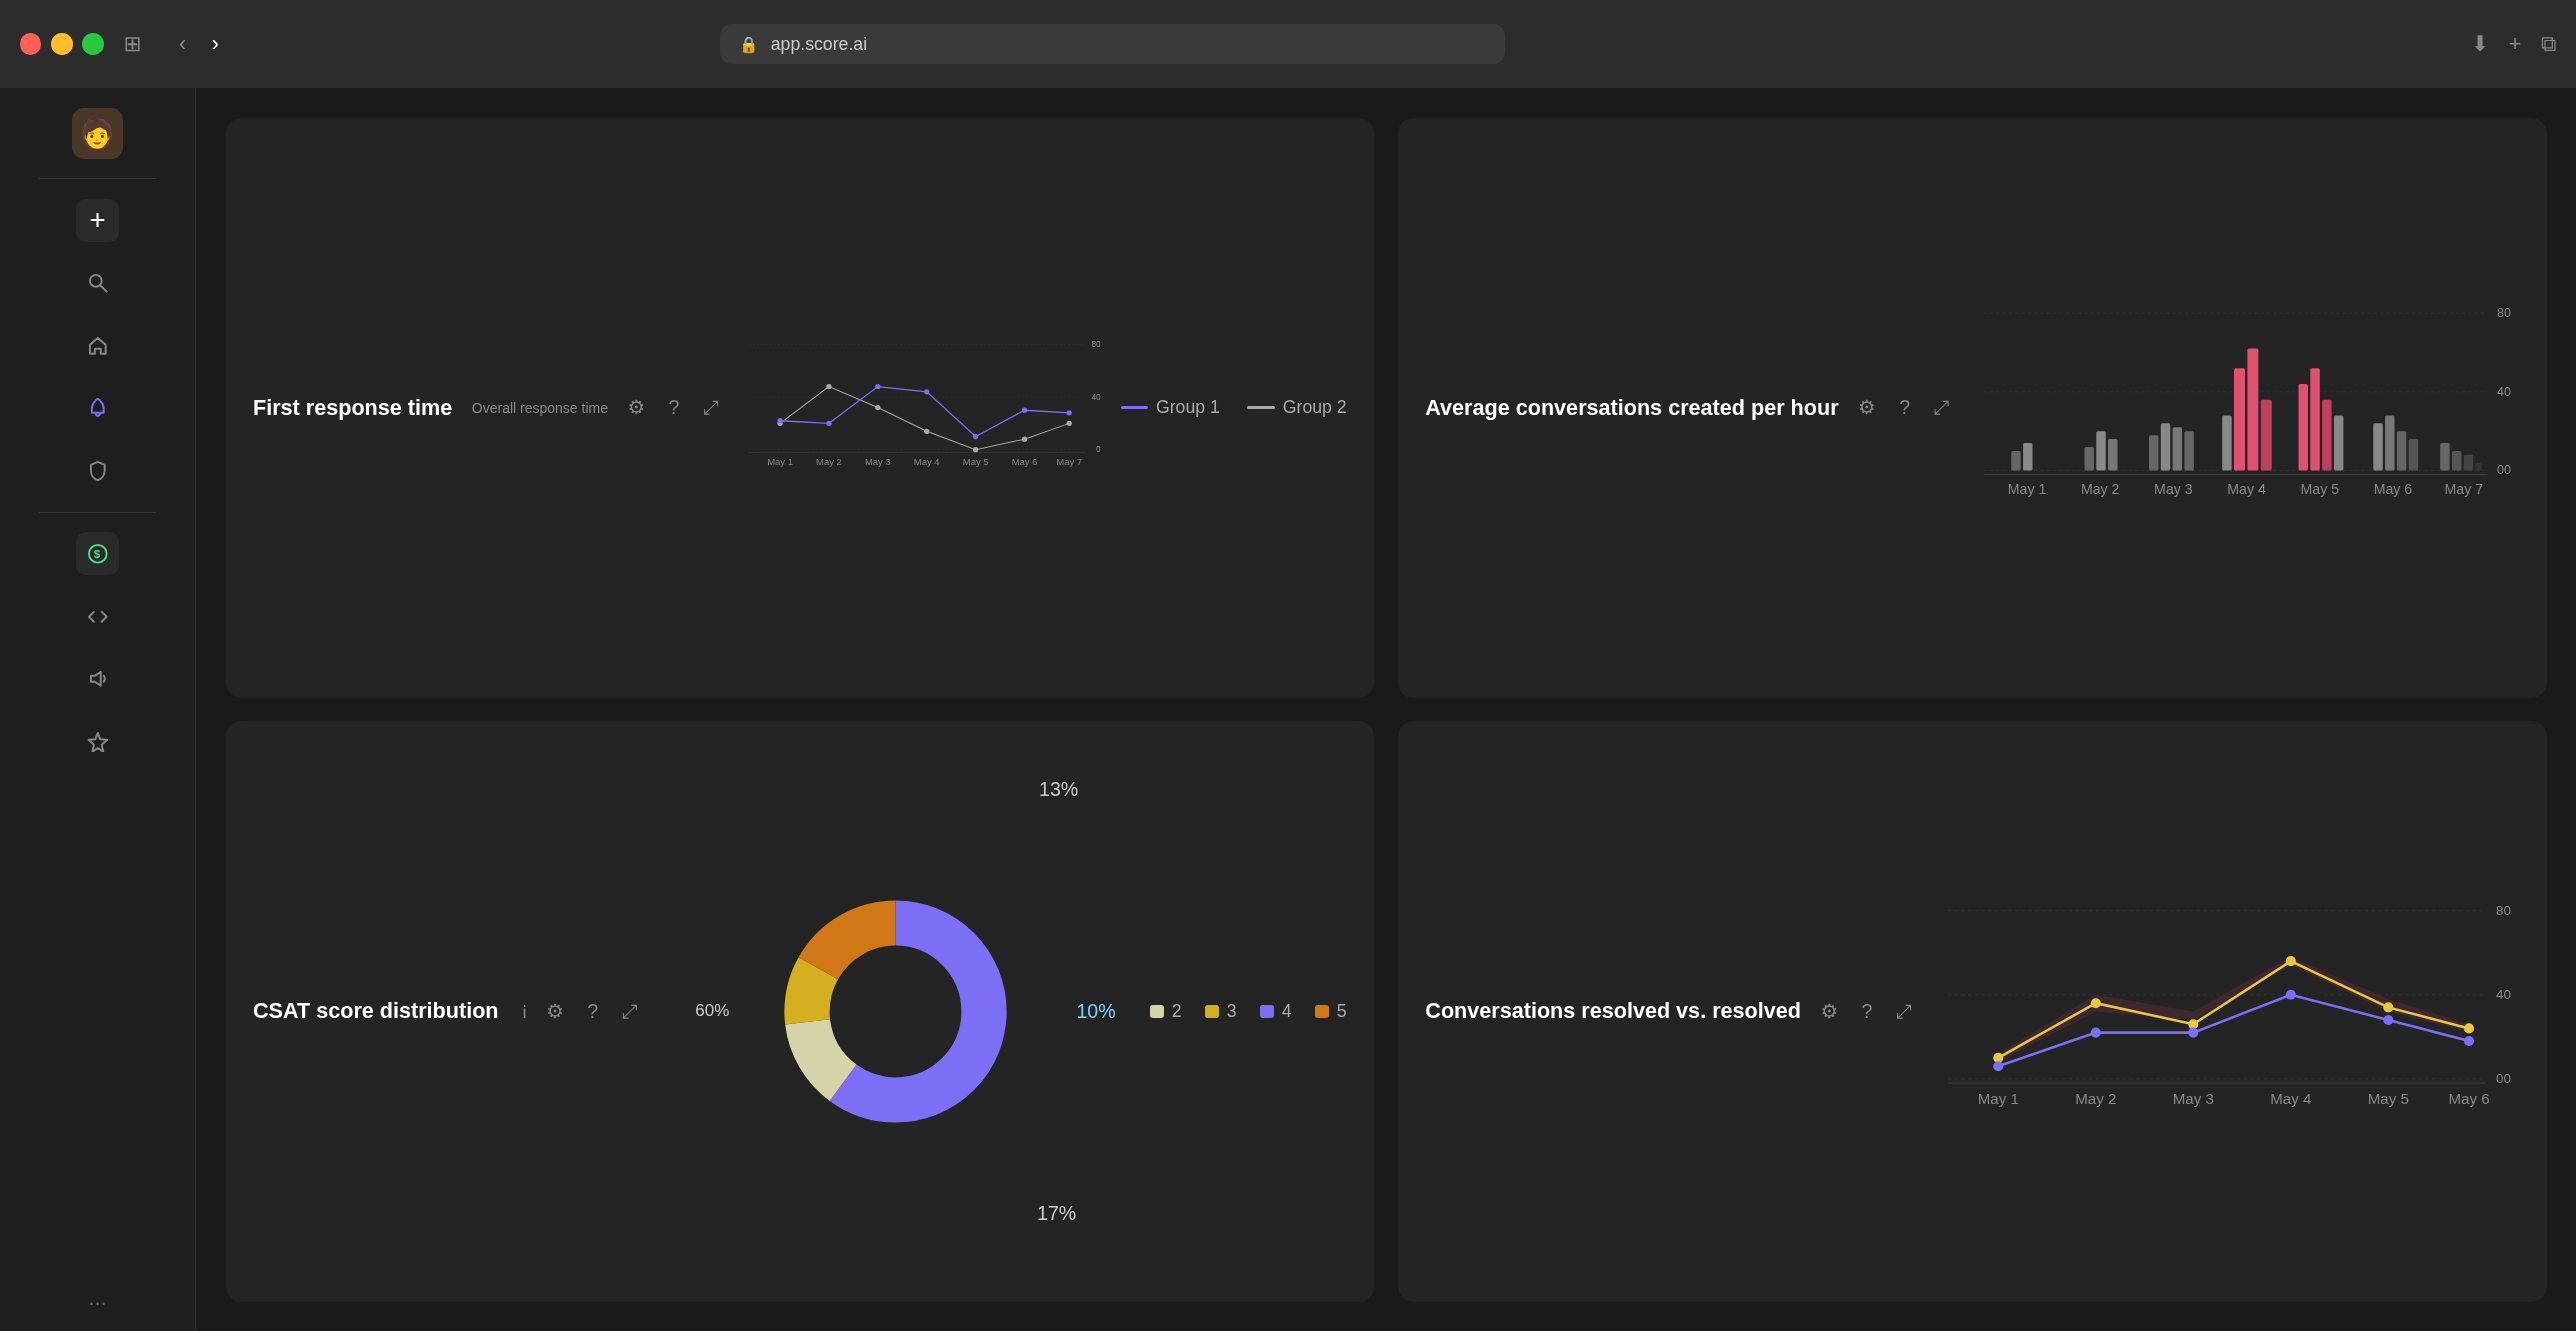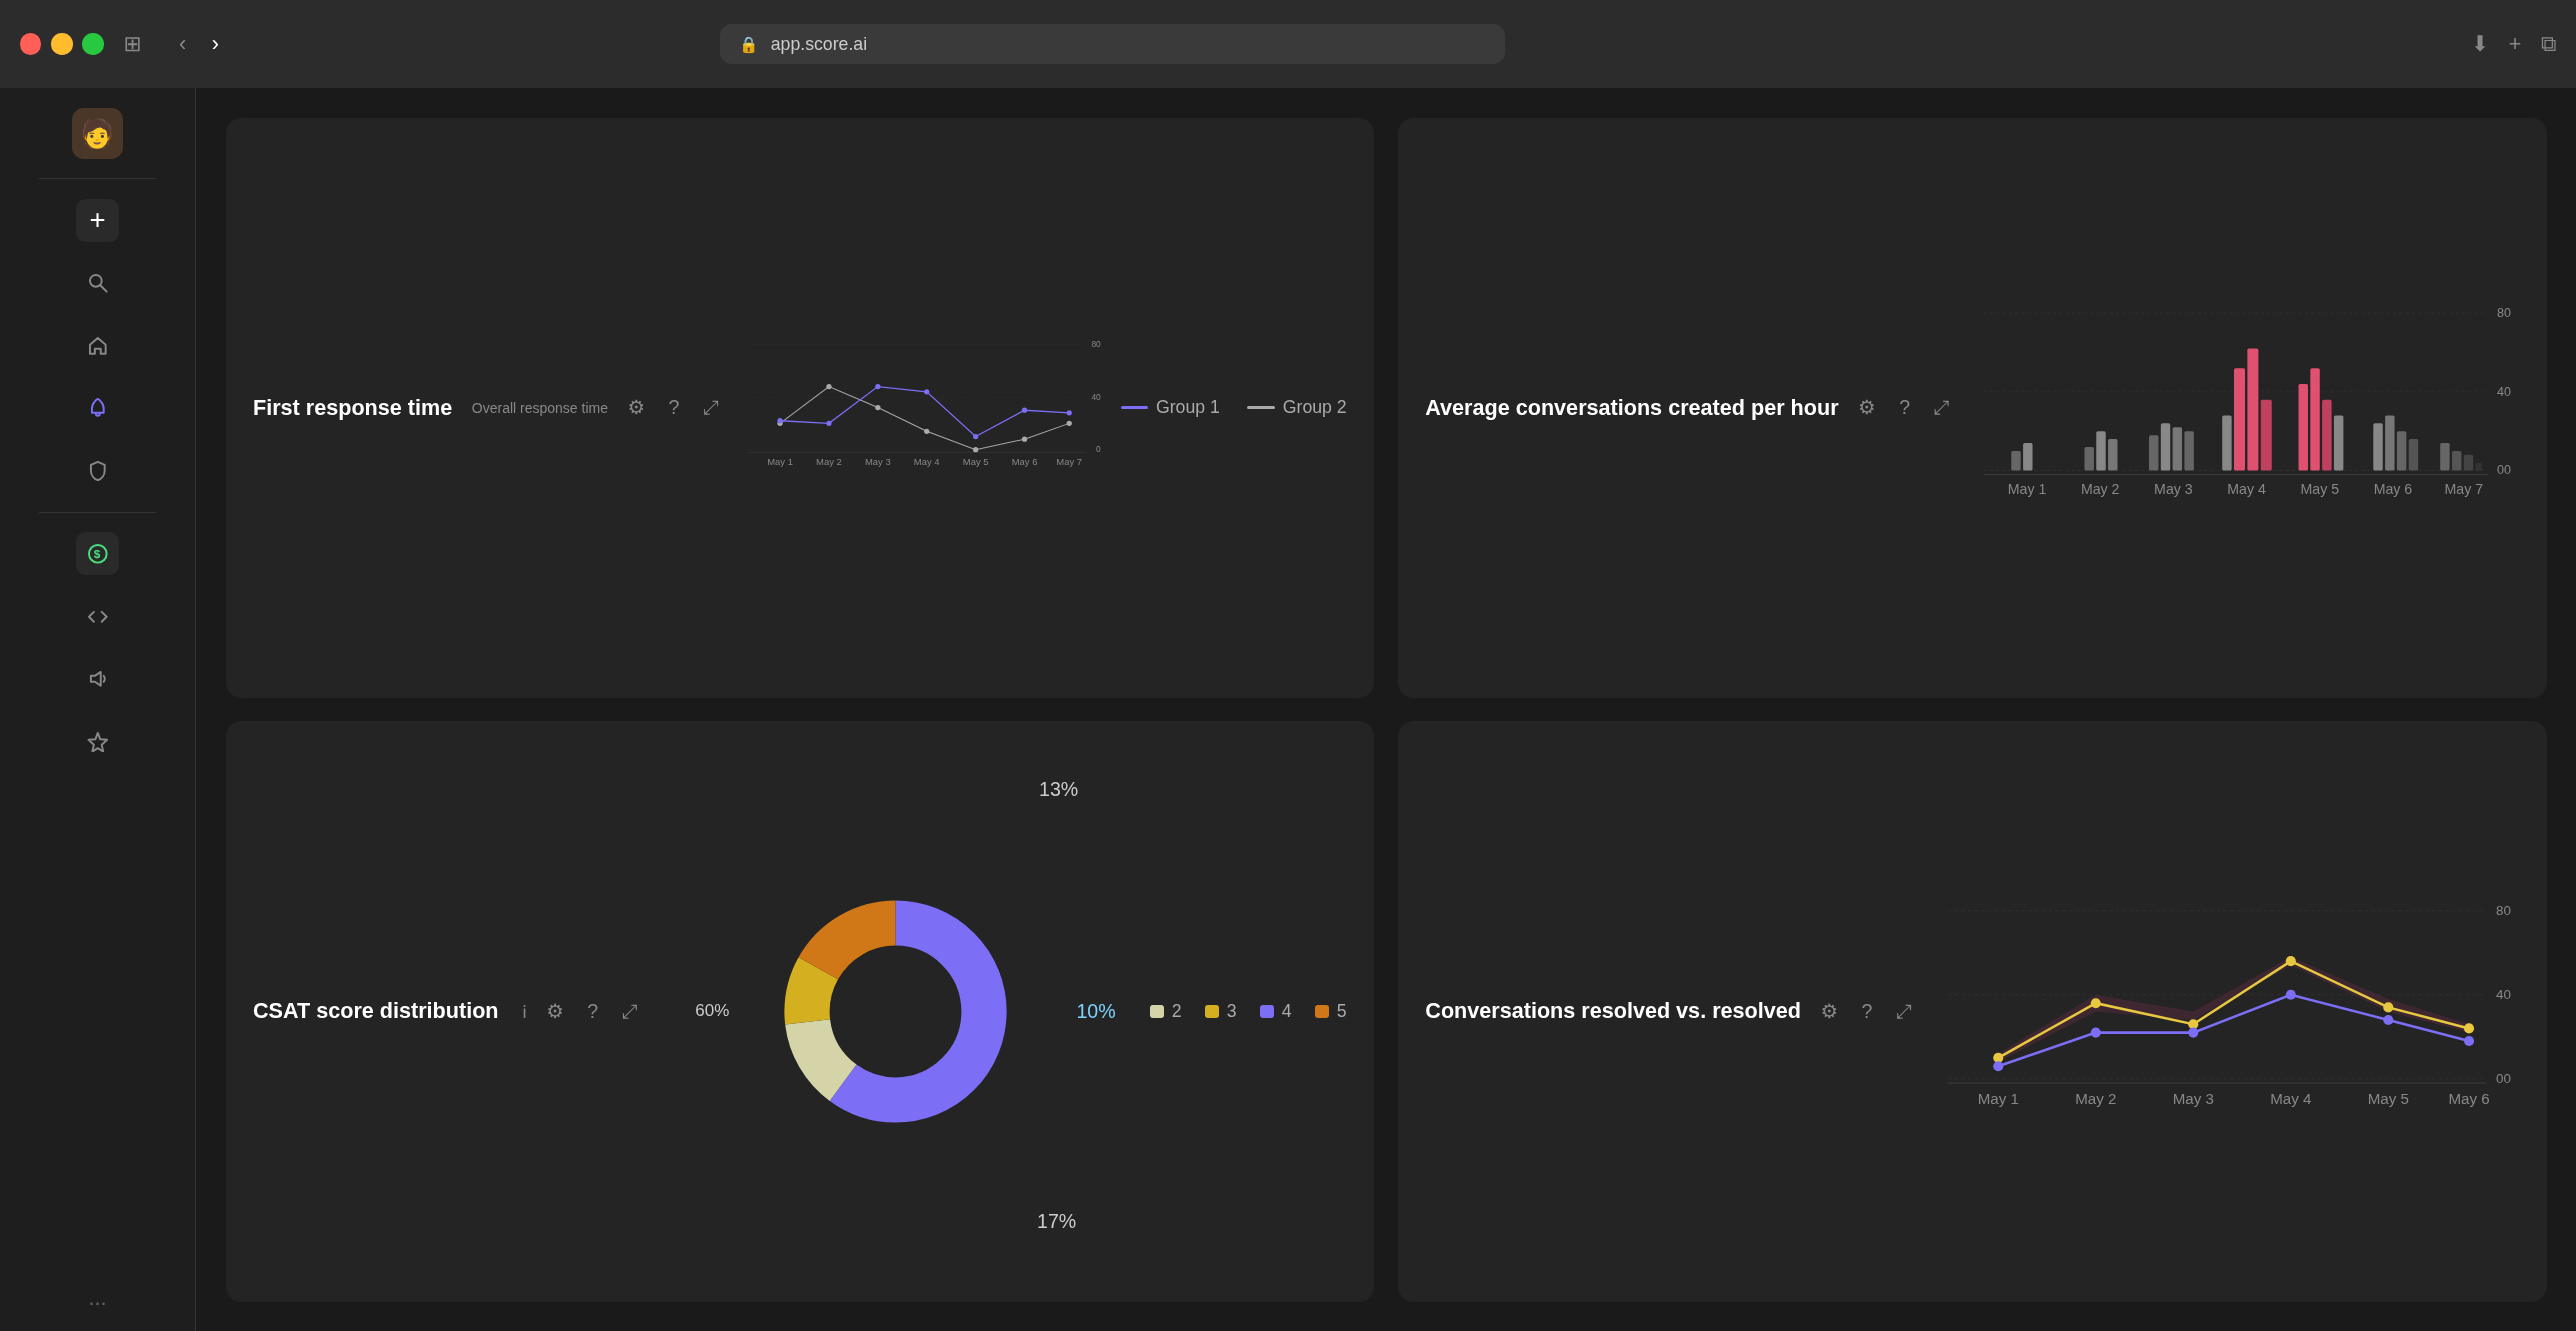--- a/index.html
+++ b/index.html
@@ -484,21 +484,21 @@
           <span class="card-action-btn">⚙</span>
           <span class="card-action-btn">?</span>
           <span class="card-action-btn">⤢</span>
         </div>
       </div>
 
       <div class="csat-content">
 
         <div style="position:absolute;top:29.5px;right:57px;font-size:19.6px;color:#ccc;">13%</div>
         <div style="position:absolute;top:50%;right:19.6px;transform:translateY(-50%);font-size:19.6px;color:#7dd3fc;">10%</div>
-        <div style="position:absolute;bottom:41px;right:59px;font-size:19.6px;color:#ccc;">17%</div>
+        <div style="position:absolute;bottom:49px;right:59px;font-size:19.6px;color:#ccc;">17%</div>
         <div style="position:absolute;top:50%;left:39px;transform:translateY(-50%);font-size:17px;color:#ccc;">60%</div>
 
         <svg viewBox="0 0 300 300" width="295" height="295">
 
           <path d="M150,150 L150,40 A110,110 0 1,0 150,260 Z" fill="none"></path>
 
           <circle cx="150" cy="150" r="90" fill="none" stroke="#7c6ef5" stroke-width="46" stroke-dasharray="339.3 565.5" stroke-dashoffset="0" transform="rotate(-90 150 150)"></circle>
 
           <circle cx="150" cy="150" r="90" fill="none" stroke="#d4d4a8" stroke-width="46" stroke-dasharray="73.5 565.5" stroke-dashoffset="-339.3" transform="rotate(-90 150 150)"></circle>
 

